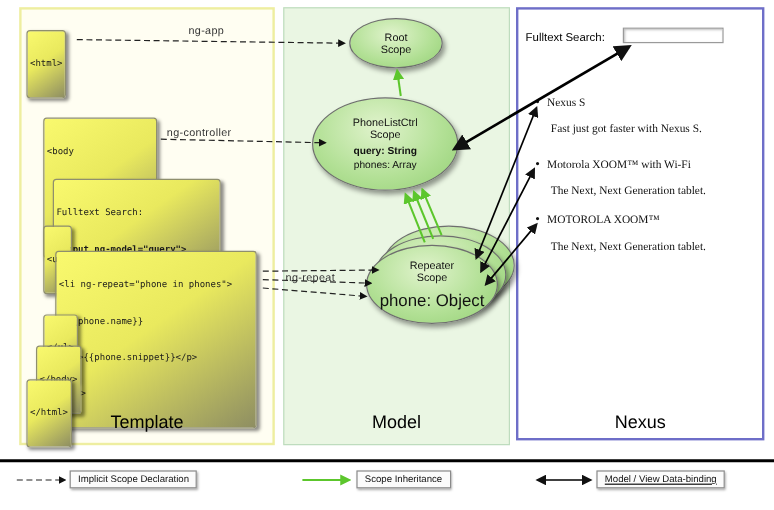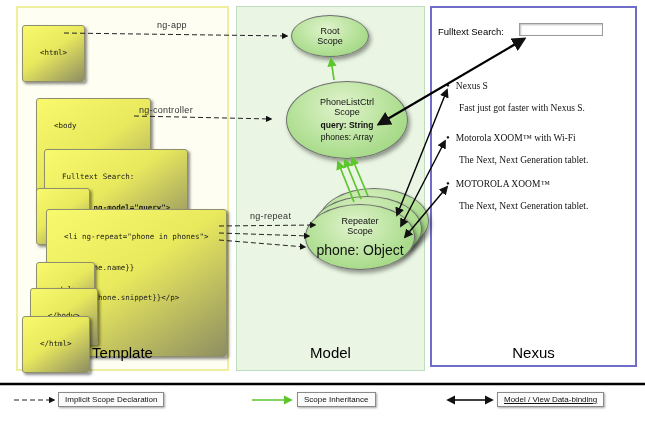--- a/index.html
+++ b/index.html
@@ -11,21 +11,21 @@
   .panel-template { left:16px; top:6px; width:213px; height:365px; border:2px solid var(--template-border,#eeeea0); background:#fffef2; }
   .panel-model { left:236px; top:6px; width:189px; height:365px; border:1px solid var(--model-border,#bedcbe); background:var(--model-bg,#eaf6e3); }
   .panel-view { left:430px; top:6px; width:207px; height:361px; border:2px solid var(--view-border,#6e6ec8); background:#fff; }
 
   .col-label { position:absolute; top:344px; text-align:center; font-size:15px; color:#000; z-index:6; }
   .col-label.t { left:16px; width:213px; }
   .col-label.m { left:236px; width:189px; }
   .col-label.v { left:430px; width:207px; }
 
   
-  .codebox { position:absolute; z-index:2; padding:2px 17px; border:1px solid #8f8f6e; border-radius:3px;
+  .codebox { position:absolute; z-index:2; padding:2px 2px; border:1px solid #8f8f6e; border-radius:3px;
              background:linear-gradient(145deg, var(--code-box-top,#f9f96e) 0%, #e9e95e 45%, var(--code-box-bottom,#8e8e62) 100%);
              box-shadow:2px 2px 3px rgba(0,0,0,.45); color:#1a1a1a;
              font-family:"DejaVu Sans Mono", monospace; font-size:7.5px; line-height:1.35; white-space:pre; }
   .codebox span { display:block; }
   .b { font-weight:bold; }
   .ind { padding-left:7px; }
 
   
   .scope { position:absolute; z-index:2; border-radius:50%;
            background:radial-gradient(ellipse at 45% 32%, #e0f3cc 0%, var(--scope-fill,#b2e095) 58%, #93cf74 100%);
@@ -104,38 +104,38 @@
 
   <div class="codebox" style="left:22px;top:316px;">
     <span>&lt;/html&gt;</span>
   </div>
 
   <div class="scope" style="left:291px;top:15px;width:78px;height:42px;">
     <div>Root</div>
     <div>Scope</div>
   </div>
 
-  <div class="scope" style="left:286px;top:81px;width:122px;height:78px;">
+  <div class="scope" style="left:260px;top:81px;width:122px;height:78px;">
     <div>PhoneListCtrl</div>
     <div>Scope</div>
     <div class="props b">query: String</div>
     <div class="props">phones: Array</div>
   </div>
 
   <div class="scope" style="left:319px;top:188px;width:110px;height:66px;"></div>
   <div class="scope" style="left:312px;top:196px;width:110px;height:66px;"></div>
   <div class="scope" style="left:305px;top:204px;width:110px;height:66px;">
     <div>Repeater</div>
     <div>Scope</div>
     <div class="gap">phone: Object</div>
   </div>
 
   <div class="arrow-label" style="left:157px;top:20px;">ng-app</div>
   <div class="arrow-label" style="left:139px;top:105px;">ng-controller</div>
-  <div class="arrow-label" style="left:238px;top:211px;padding-left:12px;">ng-repeat</div>
+  <div class="arrow-label" style="left:238px;top:226px;">ng-repeat</div>
 
   <div class="v-search-label">Fulltext Search:</div>
   <input class="v-input" type="text" value="" style="">
 
   <div class="v-item" style="top:80px;">
     <div class="v-title-row">
       <span class="v-bullet">•</span>
       <span>Nexus S</span>
     </div>
     <div class="v-desc">Fast just got faster with Nexus S.</div>

